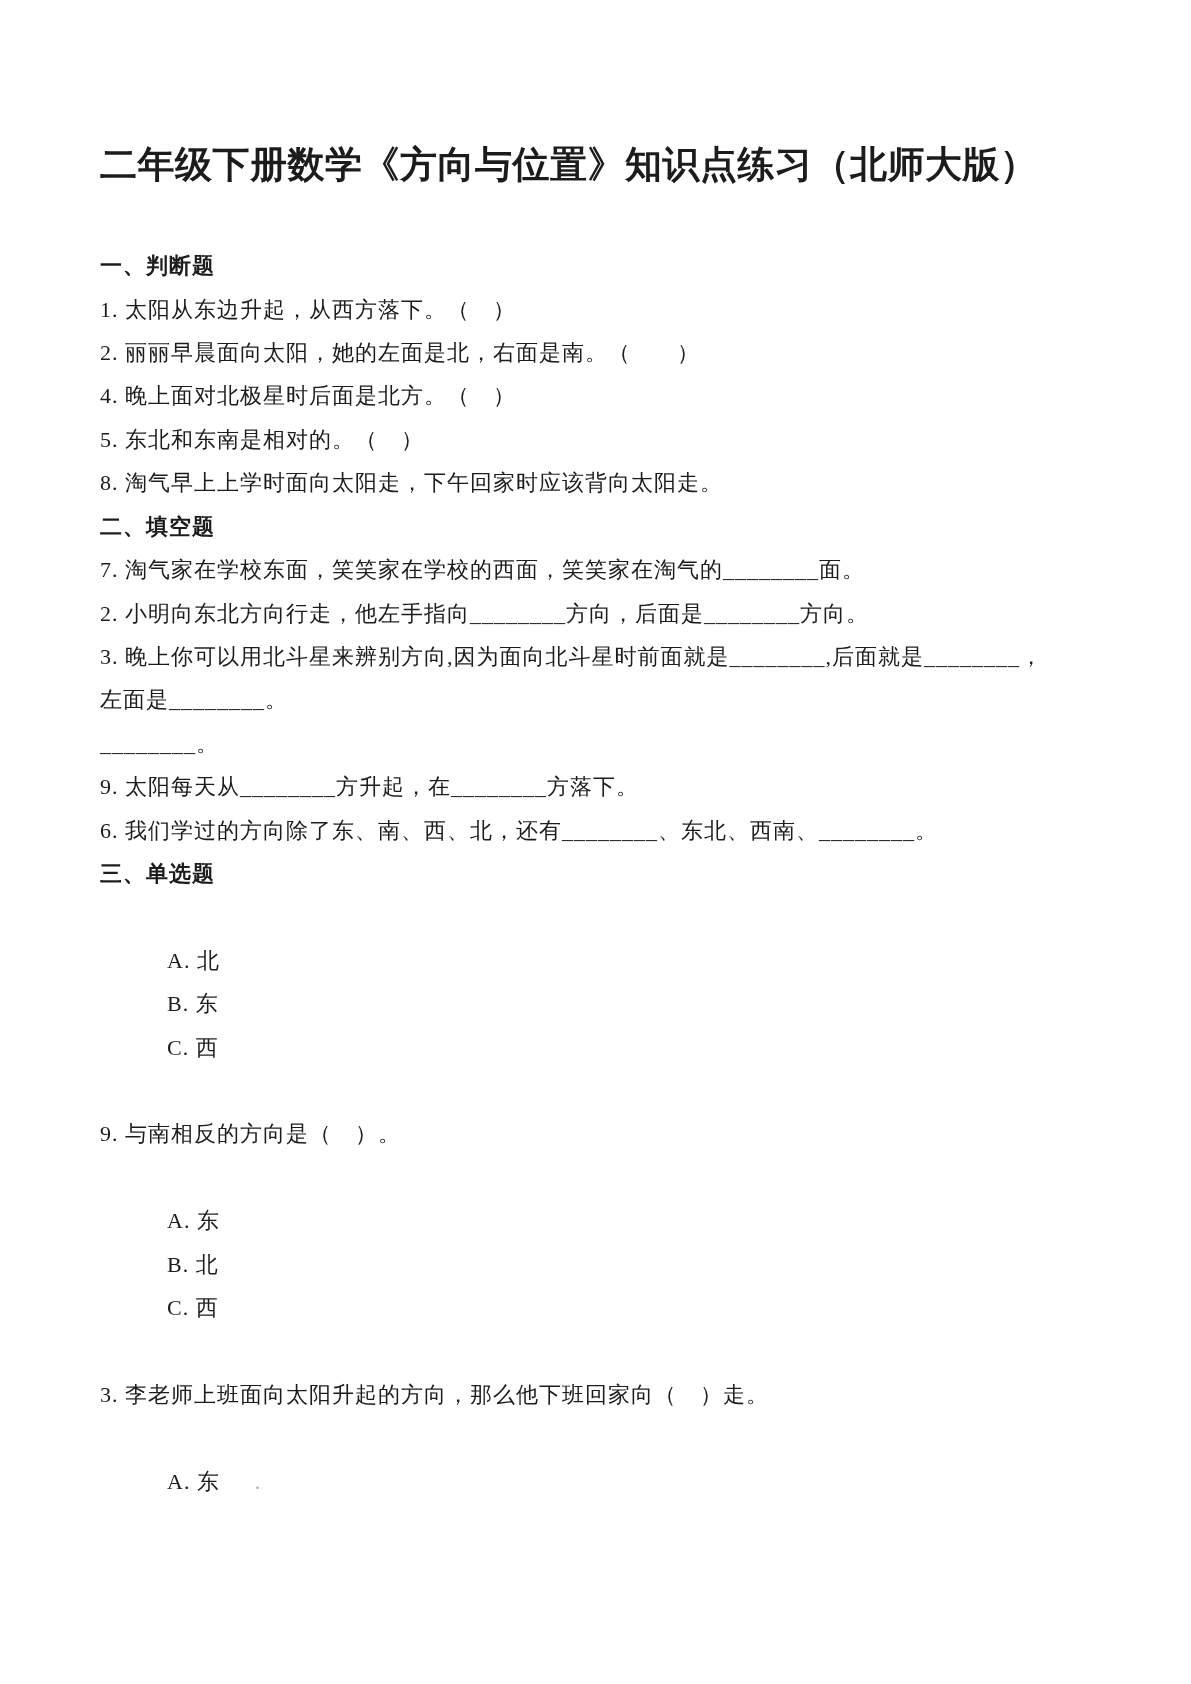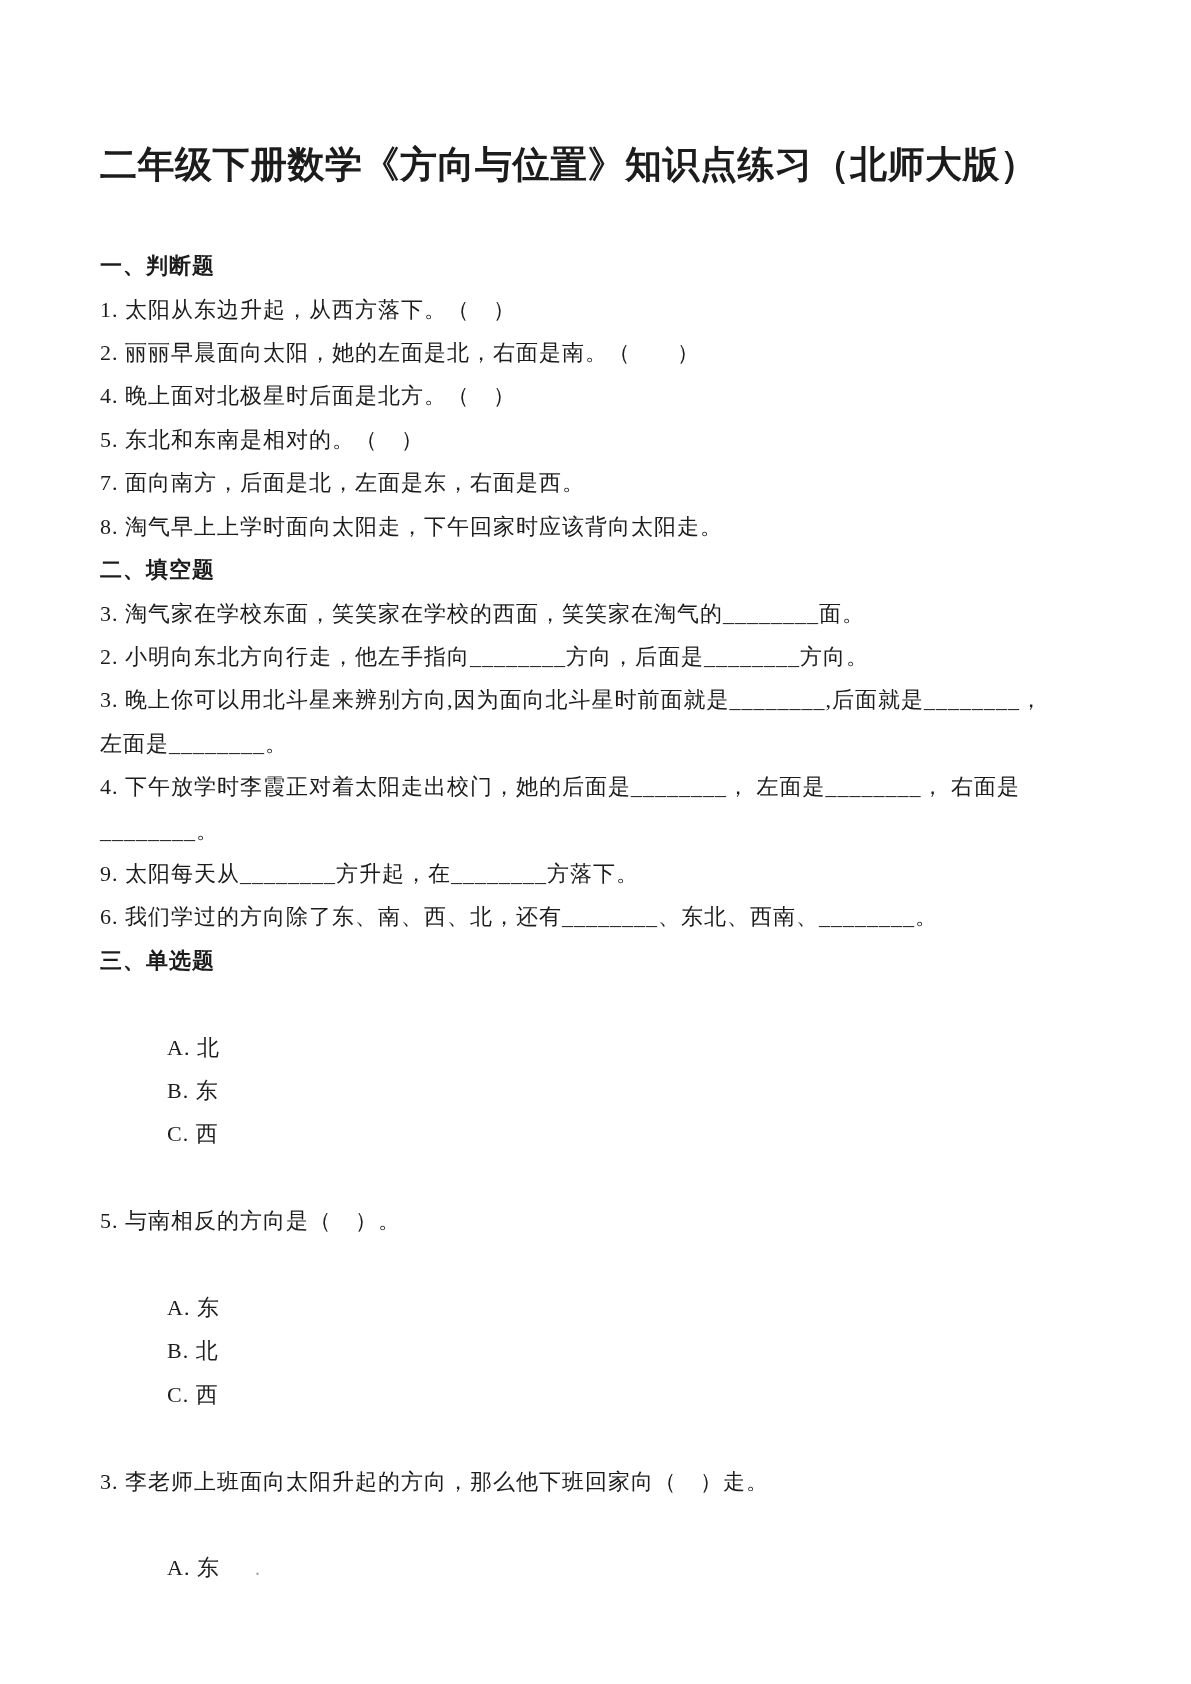--- a/index.html
+++ b/index.html
@@ -67,42 +67,40 @@
 
     <h1 class="title">二年级下册数学《方向与位置》知识点练习（北师大版）</h1>
 
     <div class="body">
 
       <div class="line heading">一、判断题</div>
       <div class="line">1. 太阳从东边升起，从西方落下。（　）</div>
       <div class="line">2. 丽丽早晨面向太阳，她的左面是北，右面是南。（　　）</div>
       <div class="line">4. 晚上面对北极星时后面是北方。（　）</div>
       <div class="line">5. 东北和东南是相对的。（　）</div>
-      <div class="line">7. 面向南方，后面是北，左面是东，右面是西。</div>
       <div class="line">8. 淘气早上上学时面向太阳走，下午回家时应该背向太阳走。</div>
 
       <div class="line heading">二、填空题</div>
-      <div class="line">3. 淘气家在学校东面，笑笑家在学校的西面，笑笑家在淘气的________面。</div>
+      <div class="line">7. 淘气家在学校东面，笑笑家在学校的西面，笑笑家在淘气的________面。</div>
       <div class="line">2. 小明向东北方向行走，他左手指向________方向，后面是________方向。</div>
       <div class="line">3. 晚上你可以用北斗星来辨别方向,因为面向北斗星时前面就是________,后面就是________，</div>
       <div class="line">左面是________。</div>
-      <div class="line">4. 下午放学时李霞正对着太阳走出校门，她的后面是________， 左面是________， 右面是</div>
       <div class="line">________。</div>
       <div class="line">9. 太阳每天从________方升起，在________方落下。</div>
       <div class="line">6. 我们学过的方向除了东、南、西、北，还有________、东北、西南、________。</div>
 
       <div class="line heading">三、单选题</div>
 
       <div class="line options-row">
         <span class="option g60">A. 北</span>
         <span class="option g75">B. 东</span>
         <span class="option">C. 西</span>
       </div>
 
-      <div class="line">5. 与南相反的方向是（　）。</div>
+      <div class="line">9. 与南相反的方向是（　）。</div>
       <div class="line options-row">
         <span class="option g60">A. 东</span>
         <span class="option g20">B. 北</span>
         <span class="option">C. 西</span>
       </div>
 
       <div class="line">3. 李老师上班面向太阳升起的方向，那么他下班回家向（　）走。</div>
       <div class="line options-row">
         <span class="option g35">A. 东</span><span class="dot">.</span>
         

